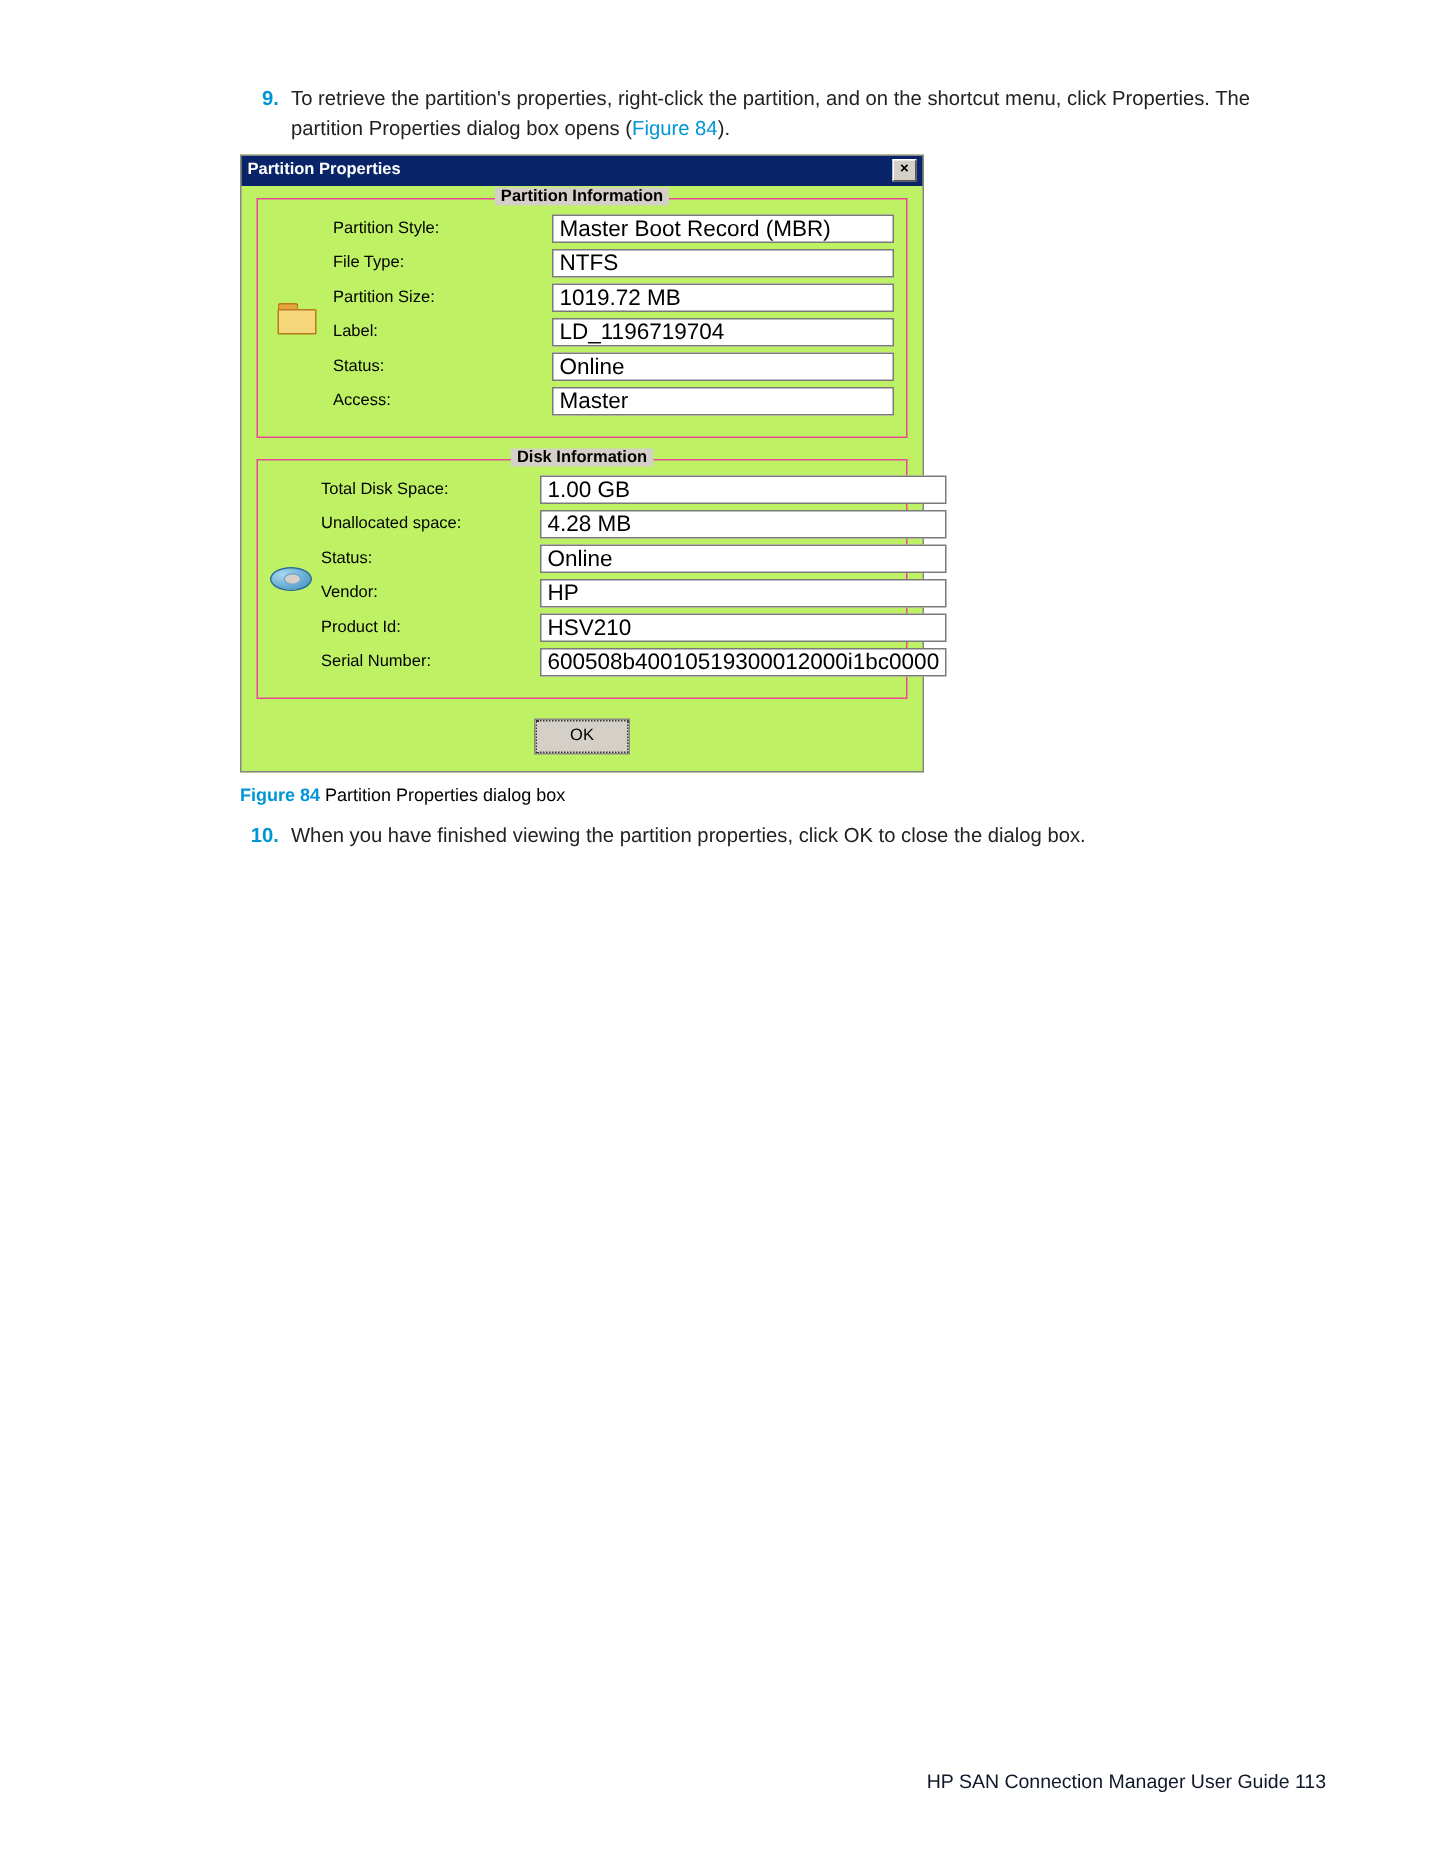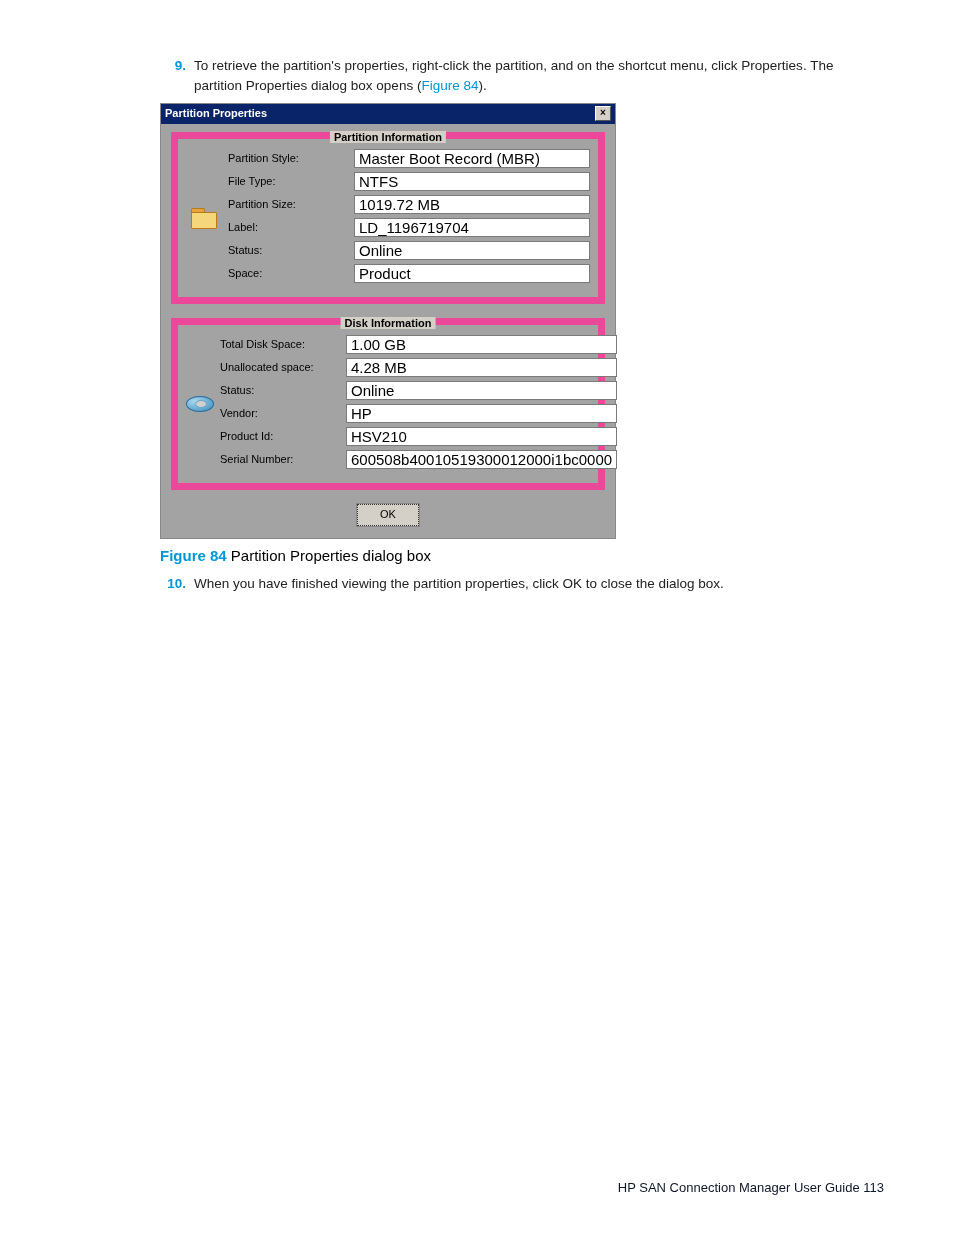--- a/index.html
+++ b/index.html
@@ -33,21 +33,21 @@
   .step-text {
     color: #222;
     flex: 1;
   }
   .step-text b { font-weight: normal; }
   .fig-link { color: #0096d6; }
 
   .dialog {
     width: 454px;
     margin: 6px 15px 8px 0;
-    background: #a3a3a3;
+    background: #bef264;
     border: 1px solid #888;
     font-family: Tahoma, Arial, sans-serif;
     font-size: 11px;
   }
   .titlebar {
     background: #0a246a;
     color: #fff;
     font-weight: bold;
     padding: 2px 4px 3px 4px;
     display: flex;
@@ -66,21 +66,21 @@
     font-size: 10px;
     line-height: 11px;
     text-align: center;
     font-family: Arial, sans-serif;
     font-weight: bold;
   }
   .dialog-body {
     padding: 8px 10px 12px 10px;
   }
   .fieldset {
-    border: 7px solid #ec4899;
+    border: 1px solid #ec4899;
     padding: 10px 8px 10px 8px;
     margin-bottom: 14px;
     position: relative;
   }
   .fieldset-legend {
     position: absolute;
     top: -8px;
     left: 50%;
     transform: translateX(-50%);
     background: #d4d0c8;
@@ -142,21 +142,21 @@
   }
   .rows {
     flex: 1;
   }
   .row {
     display: flex;
     align-items: center;
     margin-bottom: 4px;
   }
   .row-label {
-    width: 126px;
+    width: 146px;
     font-size: 11px;
     color: #000;
   }
   .row-value {
     flex: 1;
     background: #fff;
     border: 1px solid #7a7a7a;
     padding: 1px 4px;
     font-size: 15px;
     height: 15px;
@@ -170,21 +170,21 @@
     height: 20px;
     background: #d4d0c8;
     border: 1px dotted #333;
     outline: 1px solid #888;
     font-size: 11px;
     text-align: center;
     line-height: 18px;
     cursor: pointer;
   }
   .figure-caption {
-    font-size: 15px;
+    font-size: 12px;
     margin: 4px 0 10px 0;
   }
   .figure-caption .fignum { color: #0096d6; font-weight: bold; }
   .footer {
     position: absolute;
     bottom: 40px;
     right: 70px;
     font-size: 13px;
     color: #0f172a;
   }
@@ -229,22 +229,22 @@
               </div>
             <div class="row">
                 <div class="row-label">Label:</div>
                 <div class="row-value">LD_1196719704</div>
               </div>
             <div class="row">
                 <div class="row-label">Status:</div>
                 <div class="row-value">Online</div>
               </div>
             <div class="row">
-                <div class="row-label">Space:</div>
-                <div class="row-value">Product</div>
+                <div class="row-label">Access:</div>
+                <div class="row-value">Master</div>
               </div>
           </div>
         </div>
       </div>
 
       <div class="fieldset">
         <div class="fieldset-legend">Disk Information</div>
         <div class="fs-content">
           <div class="fs-icon">
               <div class="disk-icon"></div>

